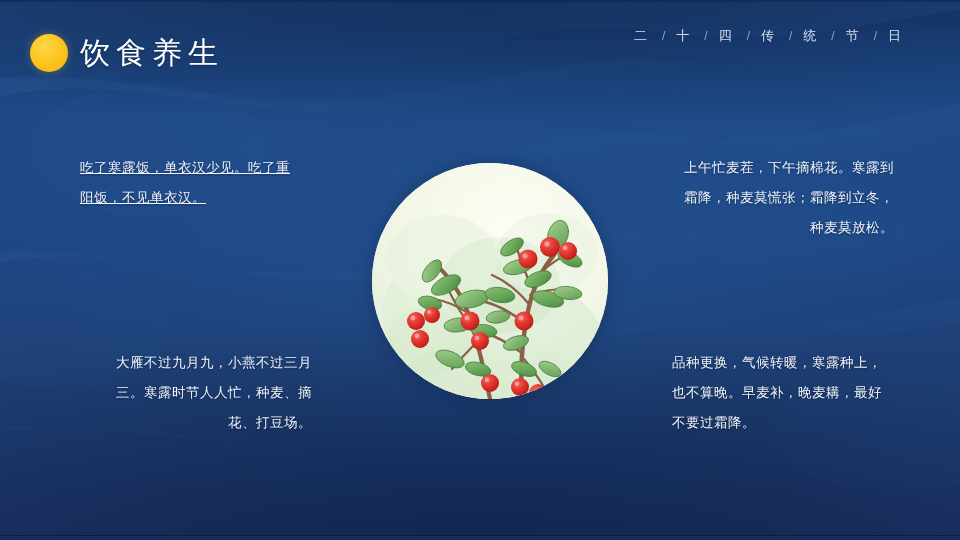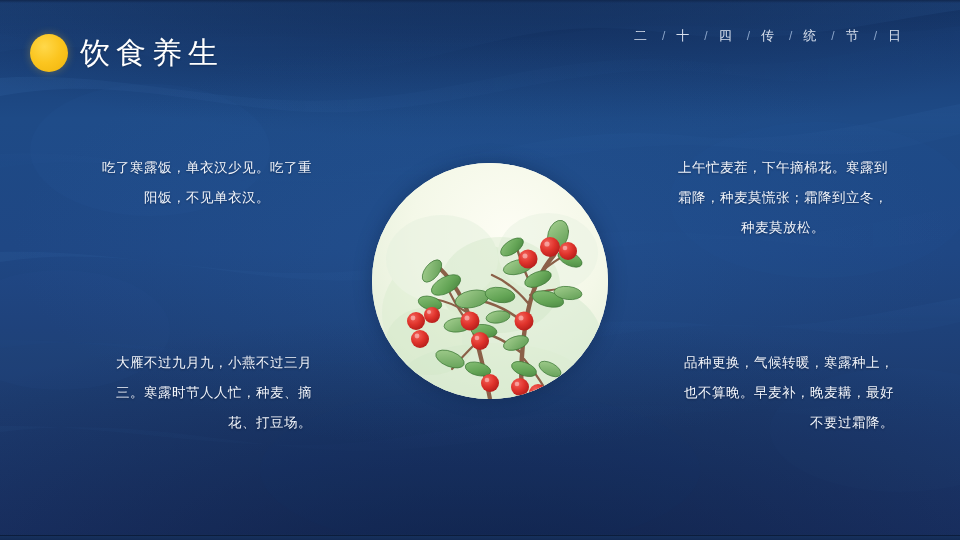--- a/index.html
+++ b/index.html
@@ -115,24 +115,24 @@
 
   
   .txt {
     position: absolute;
     font-size: 13.5px;
     line-height: 30px;
     color: #f2f5fb;
     letter-spacing: .5px;
     text-shadow: 0 1px 2px rgba(4,16,38,.45);
   }
-  .txt-tl { left: 96px; top: 153px; width: 222px; text-align: center; }
+  .txt-tl { left: 80px; top: 153px; width: 222px; text-align: left; text-decoration: underline; }
   .txt-bl { left: 90px; top: 348px; width: 222px; text-align: right; font-family: Liberation Serif, serif; }
-  .txt-tr { left: 672px; top: 153px; width: 222px; text-align: center; }
-  .txt-br { left: 672px; top: 348px; width: 222px; text-align: right; }
+  .txt-tr { left: 672px; top: 153px; width: 222px; text-align: right; }
+  .txt-br { left: 672px; top: 348px; width: 222px; text-align: left; }
 </style>
 </head>
 <body>
 
 <div class="slide">
 
   <div class="bg-base"></div>
 
   <svg class="bg-wave" viewBox="0 0 960 540" preserveAspectRatio="none">
     <defs>

